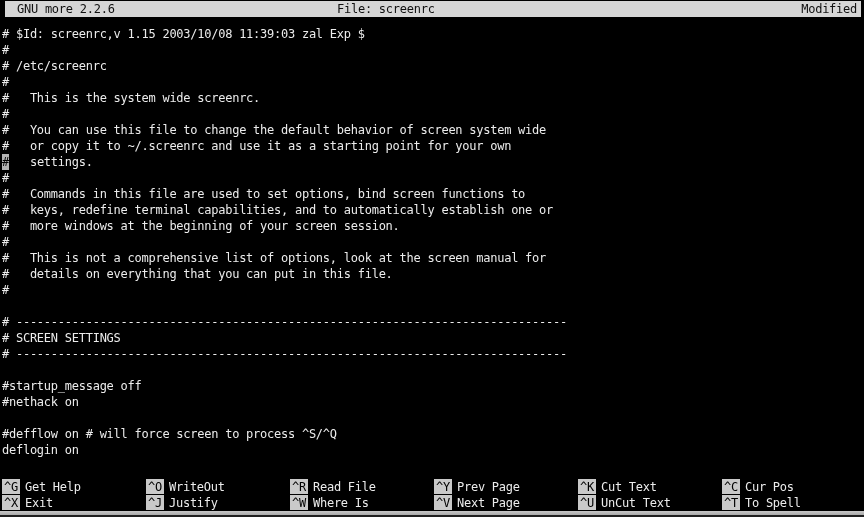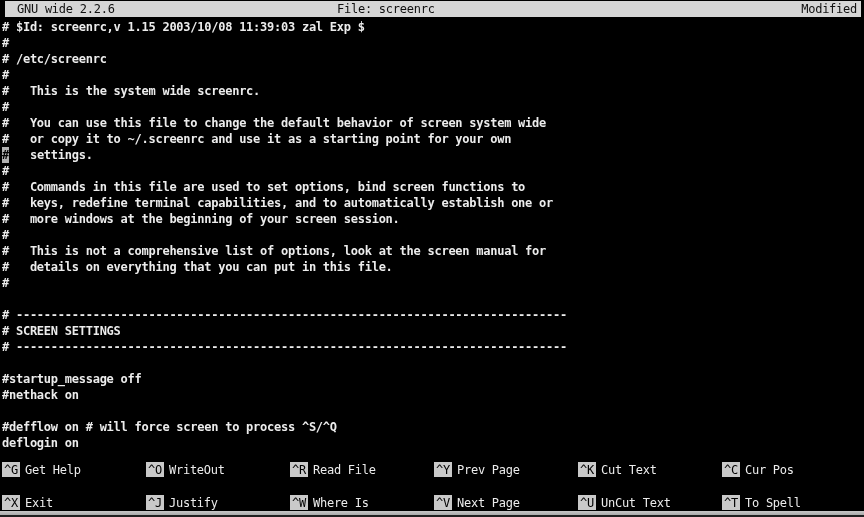--- a/index.html
+++ b/index.html
@@ -13,49 +13,49 @@
   .titlebar{
     position:absolute;top:1px;left:5px;right:3px;height:16px;
     background:var(--c-bar,#d6d6d6);color:var(--c-barfg,#101010);
     white-space:pre;
   }
   .tb-left{position:absolute;left:12px;top:0;}
   .tb-center{position:absolute;left:332px;top:0;}
   .tb-right{position:absolute;right:4px;top:0;border-radius:8px;}
   .content{
     position:absolute;top:18px;left:2px;right:0;
-    padding-top:1px;color:var(--c-fg,#ececec);white-space:pre;font-weight:bold;
+    padding-top:8px;color:var(--c-fg,#ececec);white-space:pre;
   }
   .line{height:16px;}
   .cursor{
     display:inline-block;min-width:7px;
     background:var(--c-cursor,#b2b2b2);color:#000;
   }
   .shortcuts{
     position:absolute;left:2px;right:0;bottom:6px;
     color:var(--c-fg,#ececec);white-space:pre;
   }
-  .srow{display:flex;height:16px;margin-top:17px;}
+  .srow{display:flex;height:16px;}
   .scell{flex:0 0 144px;width:144px;overflow:hidden;}
   .badge{
     display:inline-block;background:var(--c-badge,#c9c9c9);color:#000;
     padding:0 2px;margin-right:5px;height:15px;
   }
   .strip{
     position:absolute;left:0;right:0;bottom:0;height:4px;
     background:linear-gradient(to bottom,#c6c6c6,#aaaaaa);
     border-bottom:2px solid #1f1f1f;
   }
 </style>
 </head>
 <body>
 
 <div class="terminal" style="--c-bg: #000000; --c-fg: #ececec; --c-bar: #d6d6d6; --c-barfg: #101010; --c-badge: #c9c9c9; --c-cursor: #b2b2b2;">
   <div class="titlebar">
-    <span class="tb-left">GNU wide 2.2.6</span>
+    <span class="tb-left">GNU more 2.2.6</span>
     <span class="tb-center">File: screenrc</span>
     <span class="tb-right">Modified</span>
   </div>
 
   <div class="content" id="editor"><div class="line"># $Id: screenrc,v 1.15 2003/10/08 11:39:03 zal Exp $</div><div class="line">#</div><div class="line"># /etc/screenrc</div><div class="line">#</div><div class="line">#   This is the system wide screenrc.</div><div class="line">#</div><div class="line">#   You can use this file to change the default behavior of screen system wide</div><div class="line">#   or copy it to ~/.screenrc and use it as a starting point for your own</div><div class="line"><span class="cursor">#</span>   settings.</div><div class="line">#</div><div class="line">#   Commands in this file are used to set options, bind screen functions to</div><div class="line">#   keys, redefine terminal capabilities, and to automatically establish one or</div><div class="line">#   more windows at the beginning of your screen session.</div><div class="line">#</div><div class="line">#   This is not a comprehensive list of options, look at the screen manual for</div><div class="line">#   details on everything that you can put in this file.</div><div class="line">#</div><div class="line"></div><div class="line"># -------------------------------------------------------------------------------</div><div class="line"># SCREEN SETTINGS</div><div class="line"># -------------------------------------------------------------------------------</div><div class="line"></div><div class="line">#startup_message off</div><div class="line">#nethack on</div><div class="line"></div><div class="line">#defflow on # will force screen to process ^S/^Q</div><div class="line">deflogin on</div></div>
 
   <div class="shortcuts" id="shortcuts"><div class="srow"><span class="scell"><span class="badge">^G</span><span>Get Help</span></span><span class="scell"><span class="badge">^O</span><span>WriteOut</span></span><span class="scell"><span class="badge">^R</span><span>Read File</span></span><span class="scell"><span class="badge">^Y</span><span>Prev Page</span></span><span class="scell"><span class="badge">^K</span><span>Cut Text</span></span><span class="scell"><span class="badge">^C</span><span>Cur Pos</span></span></div><div class="srow"><span class="scell"><span class="badge">^X</span><span>Exit</span></span><span class="scell"><span class="badge">^J</span><span>Justify</span></span><span class="scell"><span class="badge">^W</span><span>Where Is</span></span><span class="scell"><span class="badge">^V</span><span>Next Page</span></span><span class="scell"><span class="badge">^U</span><span>UnCut Text</span></span><span class="scell"><span class="badge">^T</span><span>To Spell</span></span></div></div>
 
   <div class="strip"></div>
 </div>

